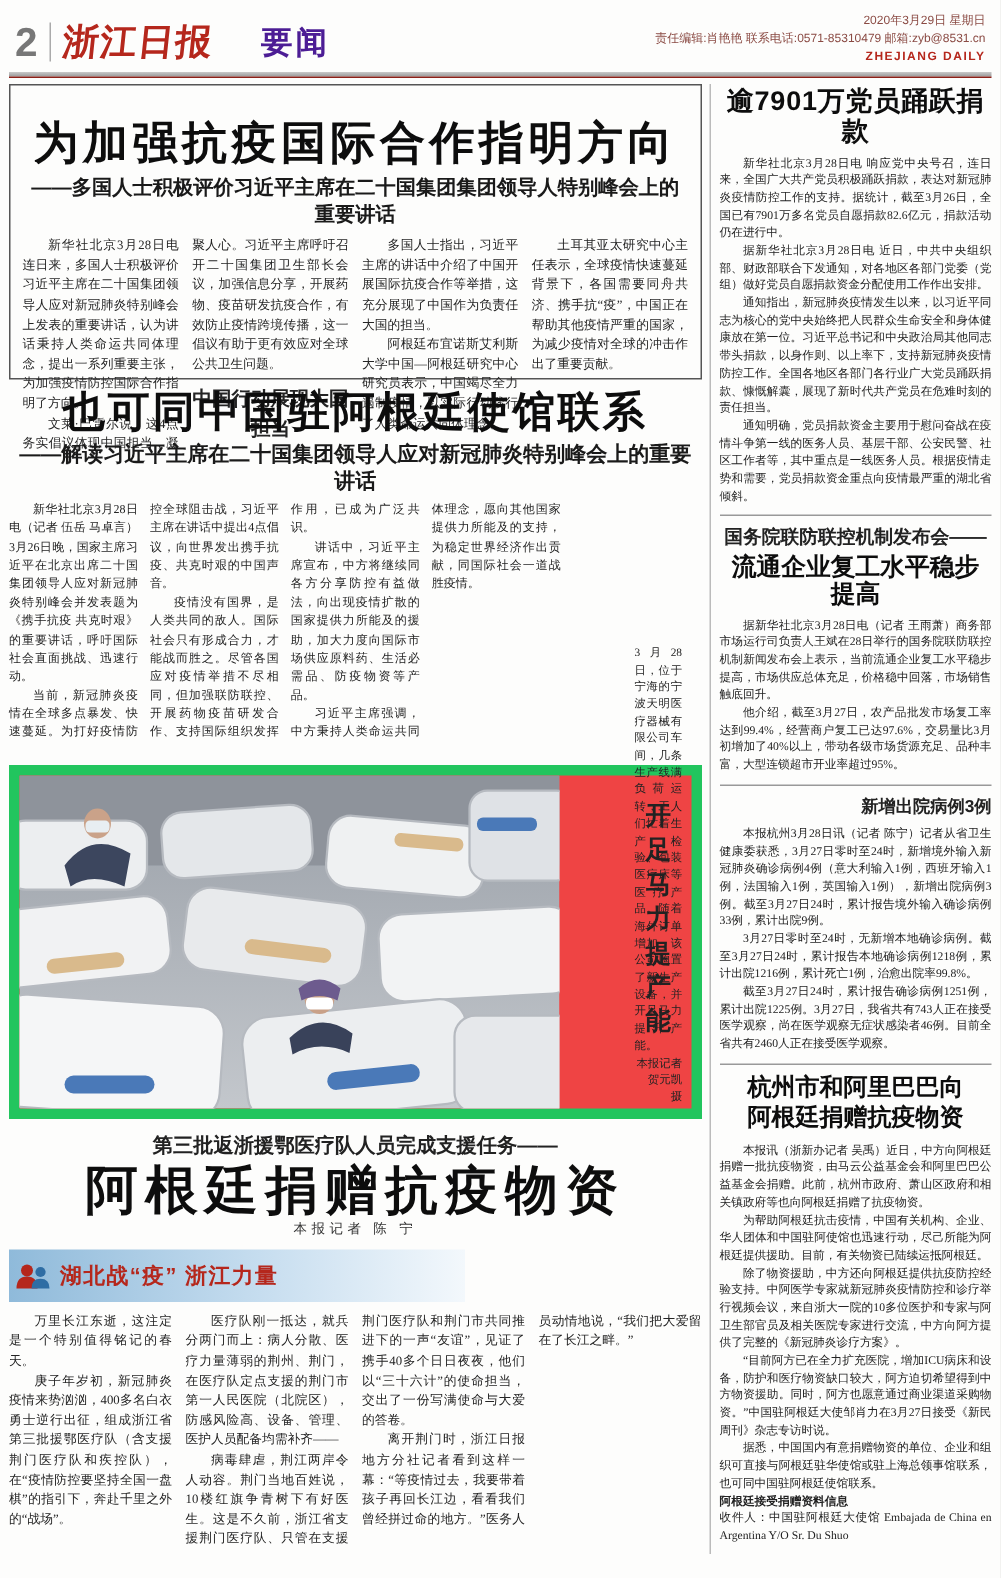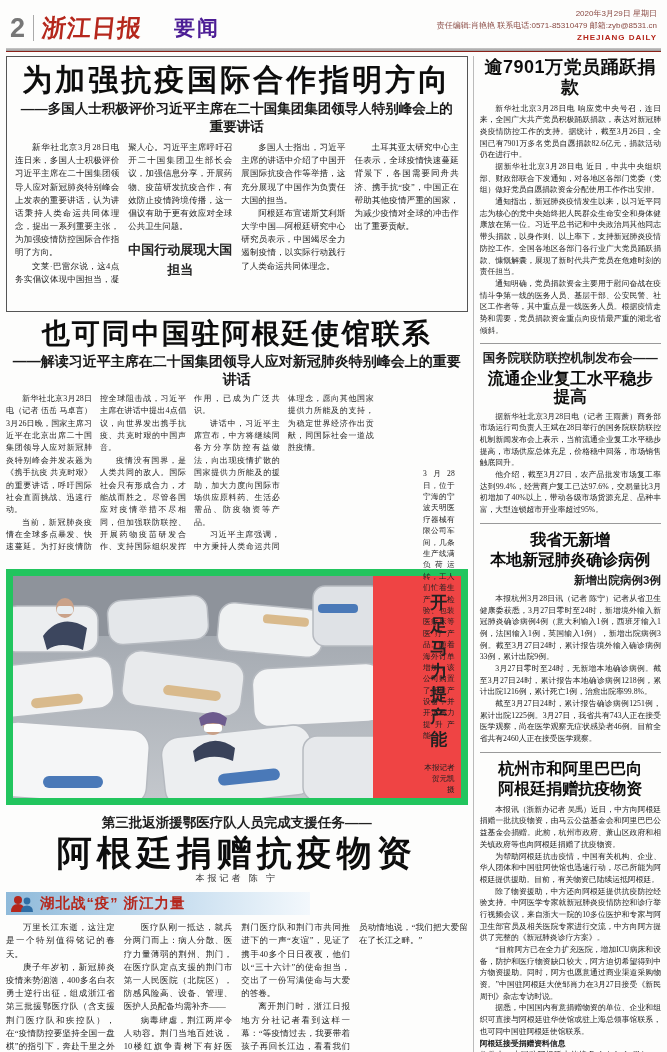--- a/index.html
+++ b/index.html
@@ -25,36 +25,36 @@
   .h-big{font-family:"Liberation Sans",sans-serif;font-weight:bold;color:#0d0d0d;text-align:center;line-height:1.1;}
   .h-sub{font-family:"Liberation Sans",sans-serif;font-weight:bold;color:#1a1a1a;text-align:center;}
   .byline{text-align:center;font-size:9px;color:#333;letter-spacing:3px;}
   
   .cols{column-fill:auto;text-align:justify;font-size:8.5px;line-height:1.55;color:#242424;}
   .cols p,.body-block p{margin:0;text-indent:2em;}
   .sub-head{font-family:"Liberation Sans",sans-serif;font-weight:bold;font-size:13px;text-align:center;
             margin:7px 0 5px 0;text-indent:0;break-inside:avoid;}
   .body-bold{font-weight:bold;text-indent:0 !important;}
   
-  #art1{border:1px solid #555;padding:6px 8px 6px 8px;height:256px;box-sizing:border-box;}
+  #art1{border:1px solid #555;padding:22px 8px 6px 8px;height:197px;box-sizing:border-box;}
   #art1 .cols{column-count:4;column-gap:9px;height:156px;margin-top:5px;}
   
   #art2{margin-top:7px;}
   #art2 .cols{column-count:5;column-gap:8px;height:168px;margin-top:4px;font-size:8px;}
   
   #photobox{margin-top:8px;border:7px solid #22c55e;height:222px;display:flex;background:#ef4444;gap:44px;}
   #photo{width:360px;height:222px;flex:none;}
   #photoside{flex:1;position:relative;padding:4px 6px;}
   .photo-title{font-family:"Liberation Sans",sans-serif;font-weight:bold;font-size:17px;text-align:center;line-height:1.35;margin-top:12px;}
   .photo-cap{position:absolute;bottom:2px;left:6px;right:6px;font-size:7.6px;line-height:1.5;text-align:justify;}
-  .photo-credit{text-align:right;margin-top:20px;text-indent:0 !important;}
+  .photo-credit{text-align:right;margin-top:0;text-indent:0 !important;}
   
   .kicker{font-family:"Liberation Sans",sans-serif;font-weight:bold;font-size:13.5px;text-align:center;margin-top:9px;}
   #btm-title{font-size:35px;letter-spacing:5px;margin-top:2px;}
-  #banner{display:flex;align-items:center;gap:6px;width:300px;height:23px;margin-top:7px;padding-left:4px;
+  #banner{display:flex;align-items:center;gap:6px;width:300px;height:35px;margin-top:7px;padding-left:4px;
           background:linear-gradient(90deg,#8fbada 0%,#c6ddef 55%,#f3f8fc 100%);}
   #banner .label{font-family:"Liberation Sans",sans-serif;font-weight:bold;font-size:14.5px;color:#b5271c;letter-spacing:1px;}
   #btm-body{column-count:4;column-gap:9px;height:162px;margin-top:6px;}
   
   #colR .r-h1{font-size:18px;letter-spacing:0.5px;margin:2px 0 5px 0;}
   #colR .body-block{font-size:7.8px;line-height:1.5;text-align:justify;}
   #colR hr{border:none;border-top:1px solid #999;margin:7px 0 6px 0;}
   .r-kicker{font-family:"Liberation Sans",sans-serif;font-weight:bold;font-size:12.5px;text-align:center;}
   .r-h2{font-size:16.5px;margin:2px 0 5px 0;}
   .r-h3{font-size:16px;line-height:1.25;}
@@ -204,24 +204,20 @@
 
       <div class="r-kicker">国务院联防联控机制发布会——</div>
       <div class="h-big r-h2">流通企业复工水平稳步提高</div>
       <div class="body-block">
           <p>据新华社北京3月28日电（记者 王雨萧）商务部市场运行司负责人王斌在28日举行的国务院联防联控机制新闻发布会上表示，当前流通企业复工水平稳步提高，市场供应总体充足，价格稳中回落，市场销售触底回升。</p>
           <p>他介绍，截至3月27日，农产品批发市场复工率达到99.4%，经营商户复工已达97.6%，交易量比3月初增加了40%以上，带动各级市场货源充足、品种丰富，大型连锁超市开业率超过95%。</p>
         </div>
 
       <hr>
 
-      <div class="h-big r-h3">
-        <div>我省无新增</div>
-        <div>本地新冠肺炎确诊病例</div>
-      </div>
       <div class="r-h3sub">新增出院病例3例</div>
       <div class="body-block">
           <p>本报杭州3月28日讯（记者 陈宁）记者从省卫生健康委获悉，3月27日零时至24时，新增境外输入新冠肺炎确诊病例4例（意大利输入1例，西班牙输入1例，法国输入1例，英国输入1例），新增出院病例3例。截至3月27日24时，累计报告境外输入确诊病例33例，累计出院9例。</p>
           <p>3月27日零时至24时，无新增本地确诊病例。截至3月27日24时，累计报告本地确诊病例1218例，累计出院1216例，累计死亡1例，治愈出院率99.8%。</p>
           <p>截至3月27日24时，累计报告确诊病例1251例，累计出院1225例。3月27日，我省共有743人正在接受医学观察，尚在医学观察无症状感染者46例。目前全省共有2460人正在接受医学观察。</p>
         </div>
 
       <hr>
 
       <div class="h-big r-h3">

